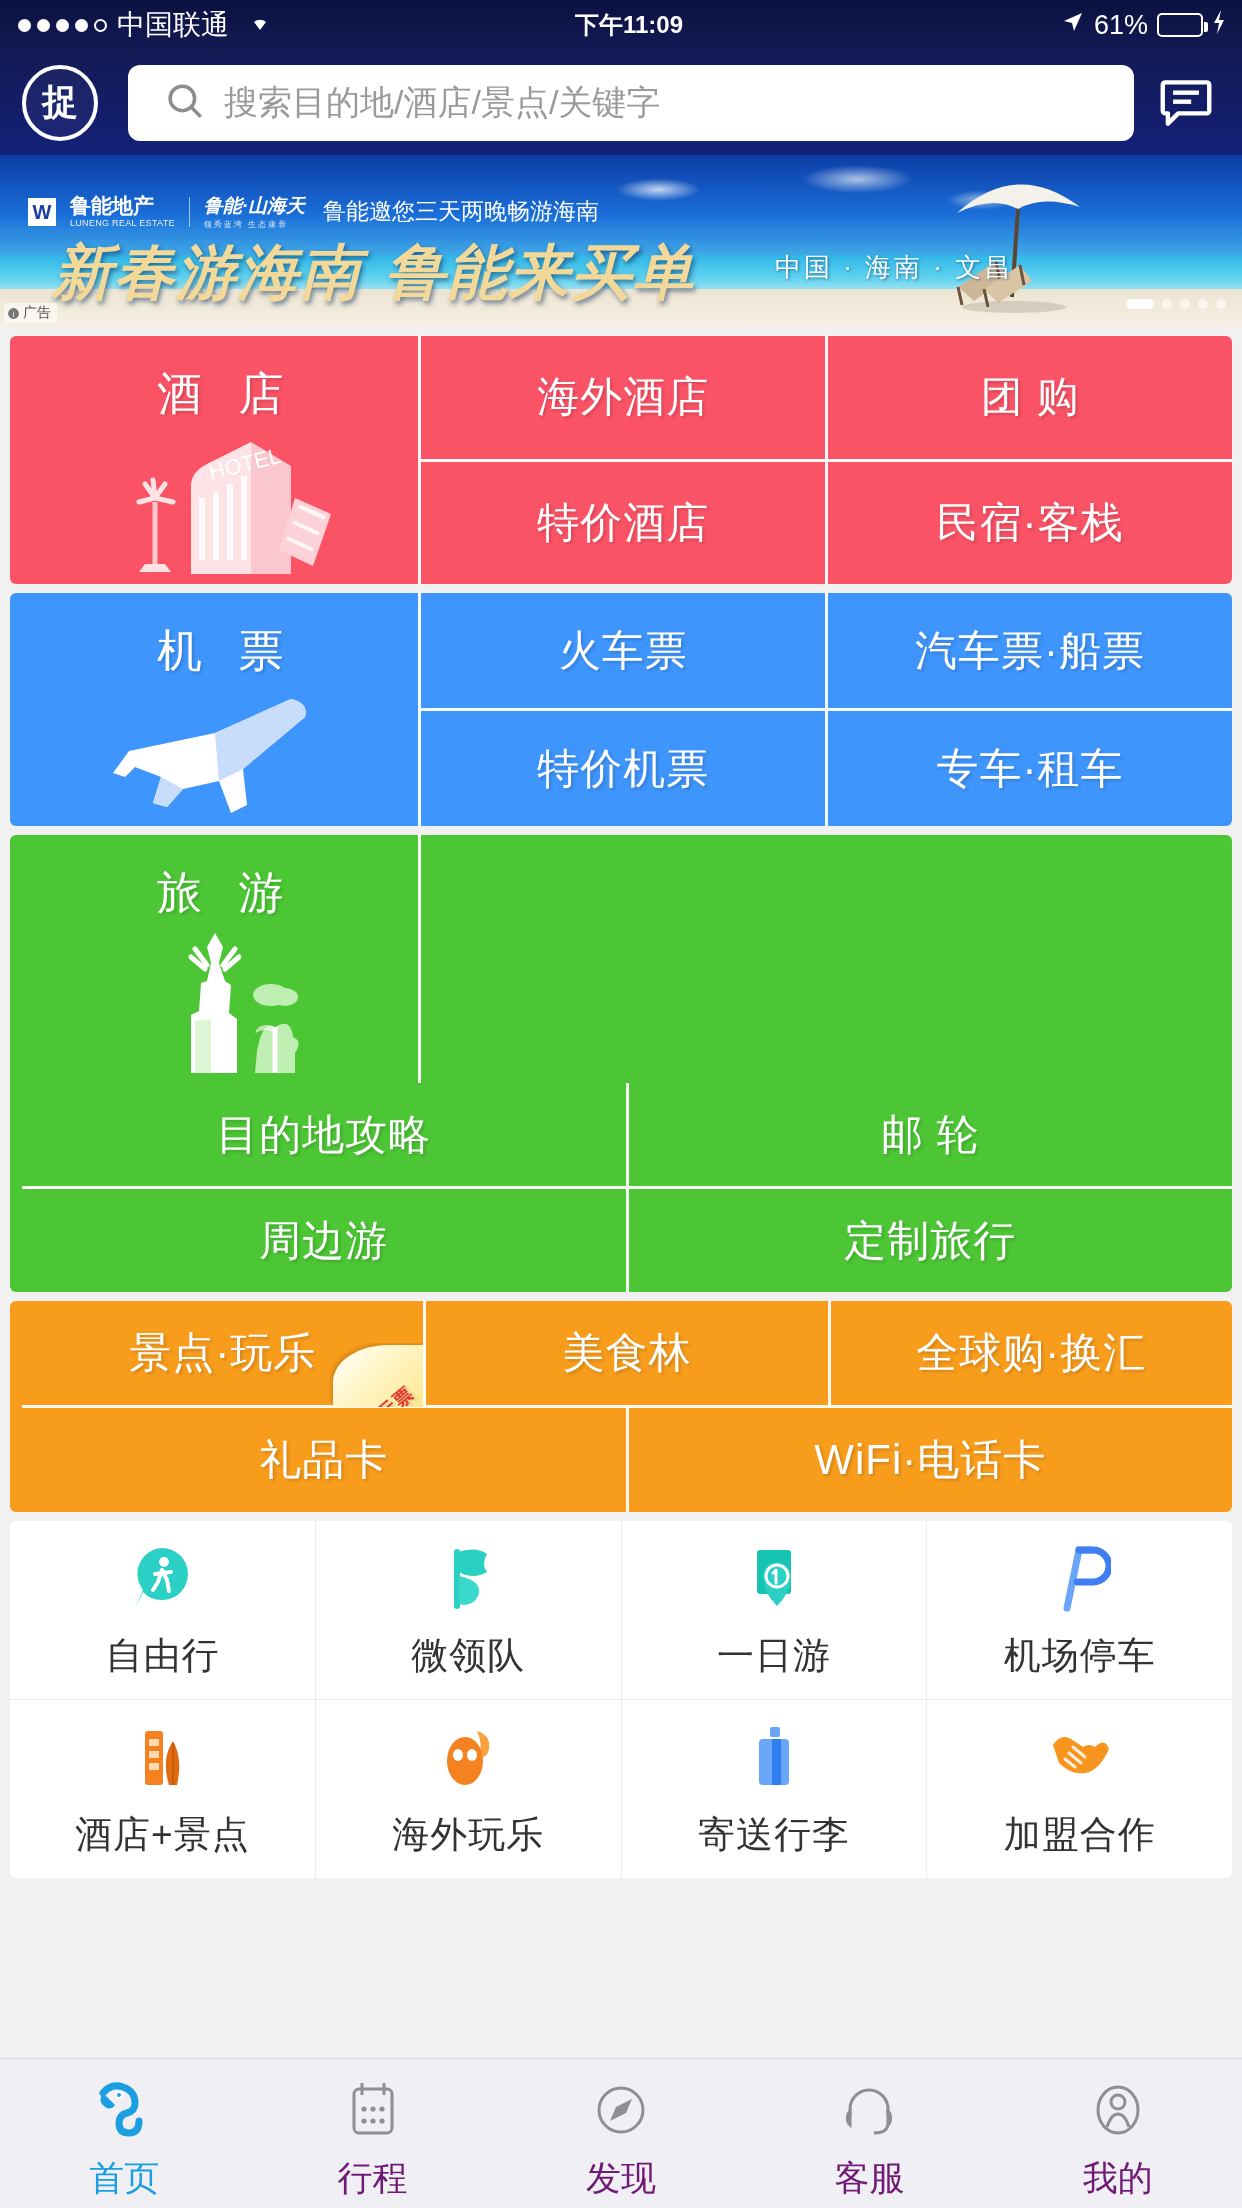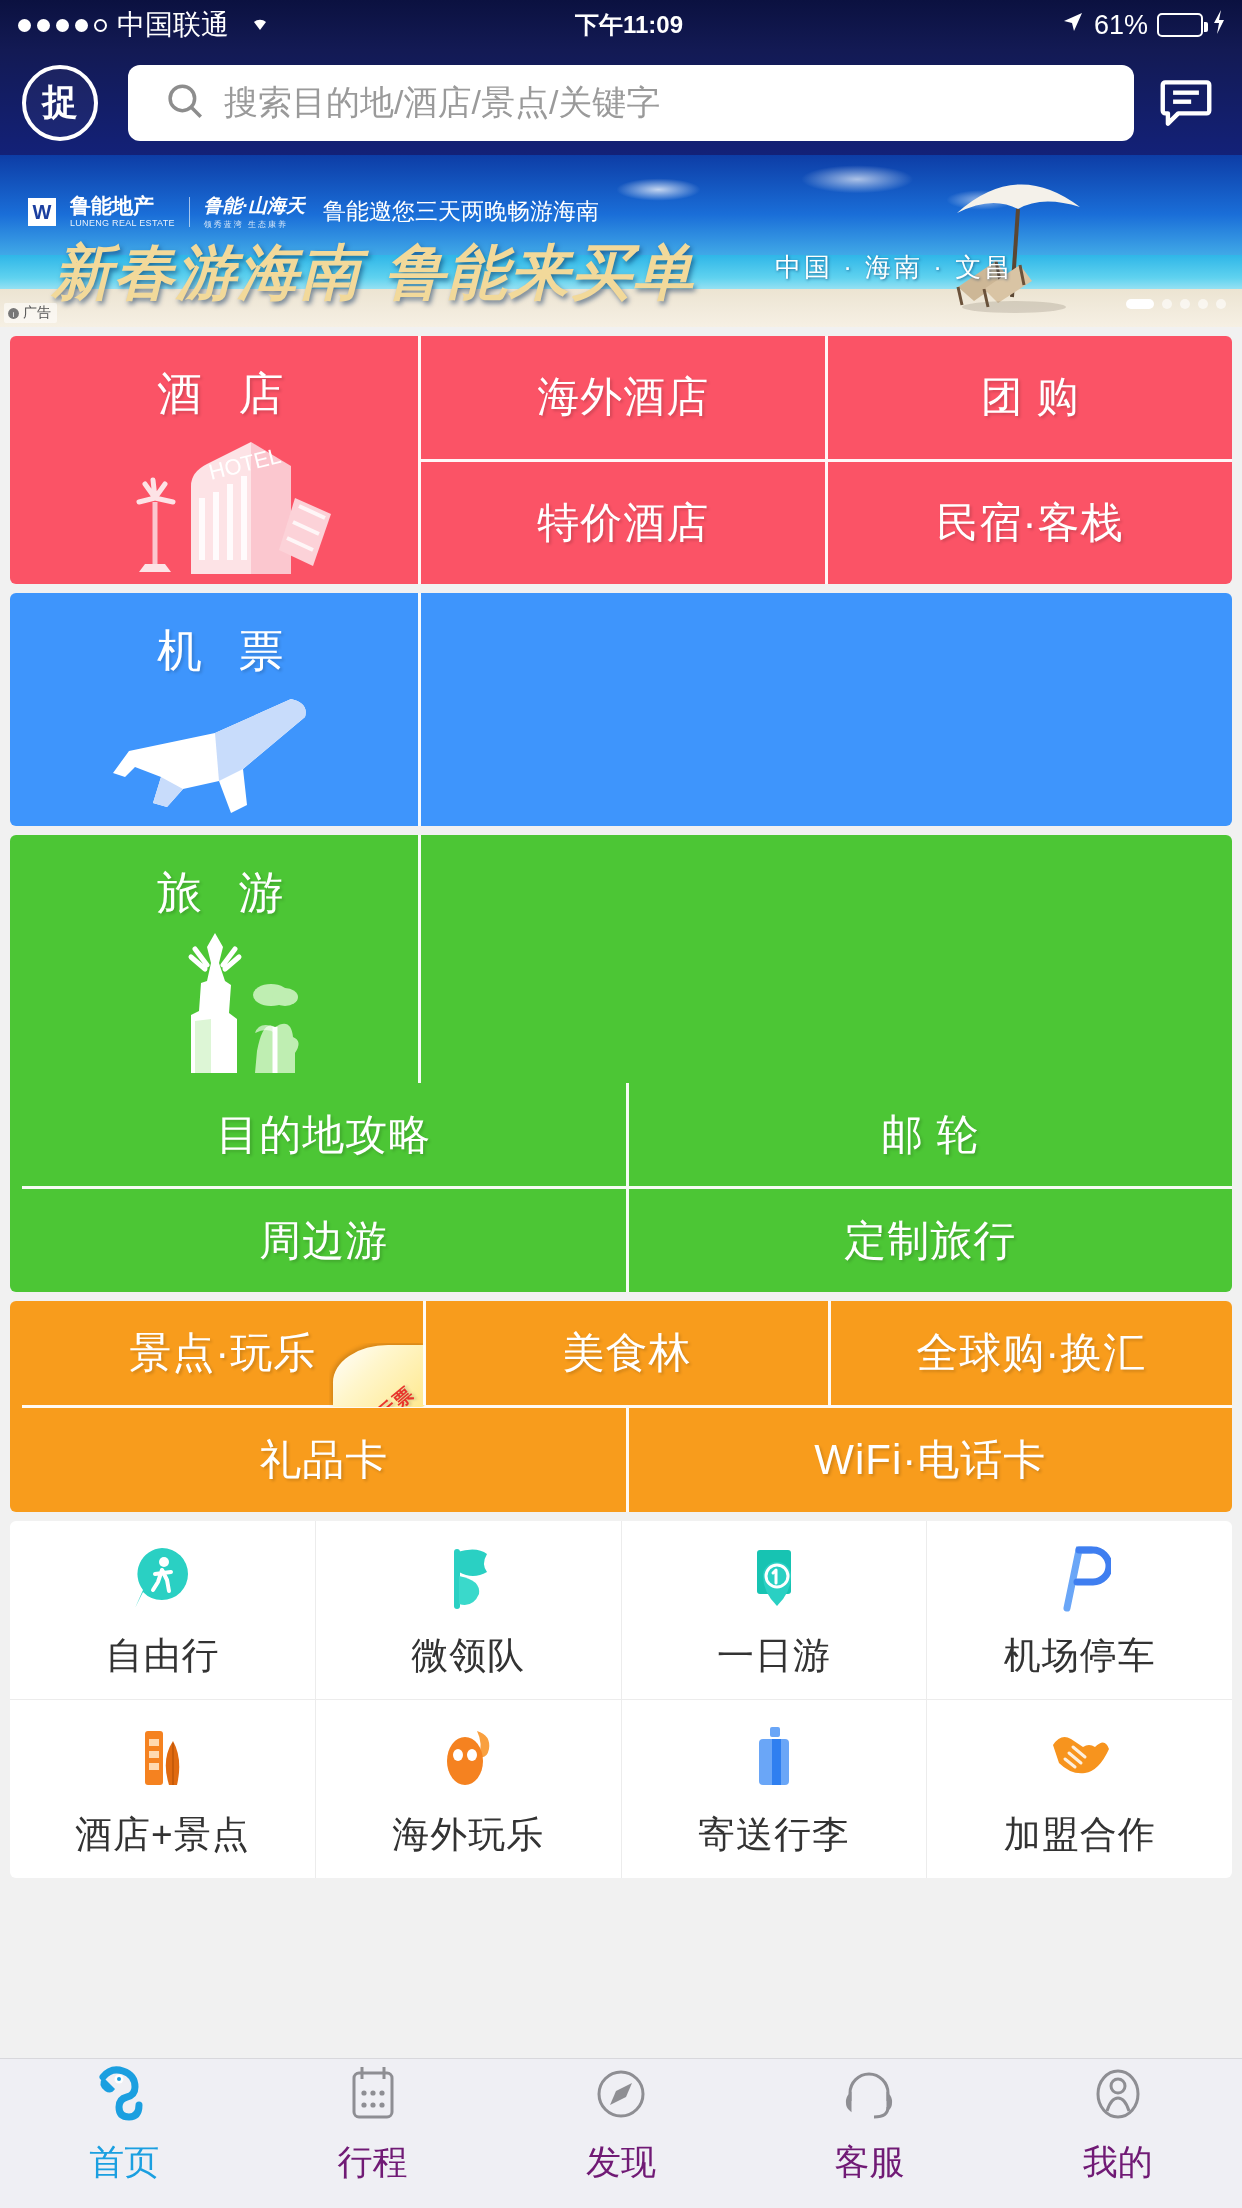--- a/index.html
+++ b/index.html
@@ -191,21 +191,21 @@
     display:flex; flex-direction:column; align-items:center; gap:16px;
   }
   .icon-cell + .icon-cell{ border-left:1px solid #ececec;text-align:center; }
   .icon-cell .lbl{ font-size:37px; color:#333; letter-spacing:1px; }
   .icon-box{ height:72px; display:flex;align-items:center;justify-content:center; }
 
   
   .tabbar{
     position:absolute; left:0; bottom:0; width:100%; height:150px;
     background:#efeff4; border-top:1px solid #d8d8dc;
-    display:flex; align-items:flex-start; 
+    display:flex; align-items:flex-start; padding-top:16px;
   }
   .tab{
     flex:1; display:flex; flex-direction:column; align-items:center; gap:10px;
   }
   .tab .tl{ font-size:35px; color:#701a75; }
   .tab.active .tl{ color:#1b9fe0; }
   .tab-ico{ height:70px; display:flex;align-items:center;justify-content:center; }
 </style>
 </head>
 <body>
@@ -355,20 +355,30 @@
     <div class="cat-main">
       <div class="ttl">机 票</div>
       <div class="cat-art">
         <svg width="250" height="135" viewBox="0 0 250 135">
           <path d="M196 18 Q214 22 210 36 L148 88 L152 124 L136 132 L124 100 L88 108 L72 126 L58 122 L66 96 L40 86 L30 96 L18 92 L34 70 L120 52 Z" fill="#ffffff"></path>
           <path d="M196 18 Q214 22 210 36 L148 88 L124 100 L120 52 Z" fill="#c8dcfb"></path>
           <path d="M88 108 L72 126 L58 122 L66 96 Z" fill="#c8dcfb"></path>
         </svg>
       </div>
     </div>
+    <div class="cat-sub">
+      <div class="sub-row">
+        <div class="cell">火车票</div>
+        <div class="cell">汽车票·船票</div>
+      </div>
+      <div class="sub-row">
+        <div class="cell">特价机票</div>
+        <div class="cell">专车·租车</div>
+      </div>
+    </div>
   </div>
 
   <div class="cat green">
     <div class="cat-main">
       <div class="ttl">旅 游</div>
       <div class="cat-art">
         <svg width="250" height="150" viewBox="0 0 250 150">
           <path d="M96 150 L96 92 L104 88 L106 60 L112 58 L116 40 L112 24 L120 10 L128 24 L124 40 L130 58 L136 62 L134 90 L142 96 L142 150 Z" fill="#ffffff"></path>
           <path d="M110 46 L96 34 M112 42 L100 26 M120 40 L120 20 M128 42 L140 26 M130 46 L144 34" stroke="#ffffff" stroke-width="5" stroke-linecap="round"></path>
           <path d="M100 150 L100 98 L116 96 L116 150 Z" fill="#ddf6d6"></path>

